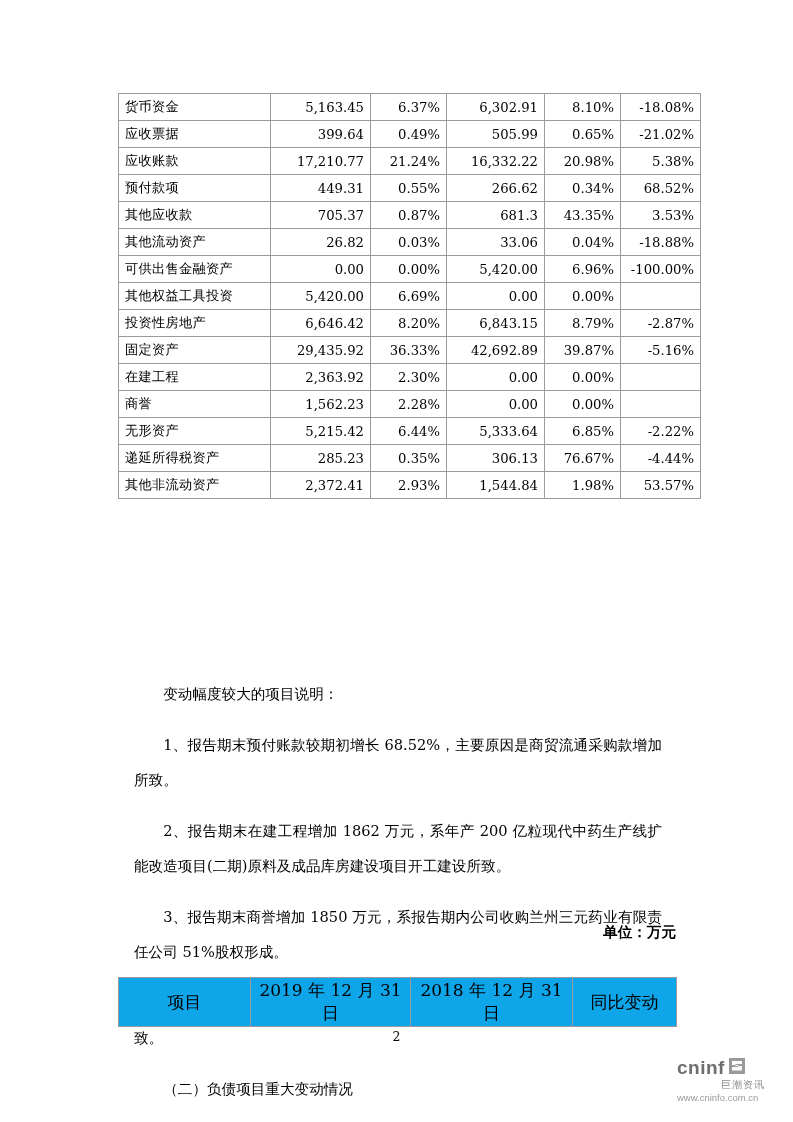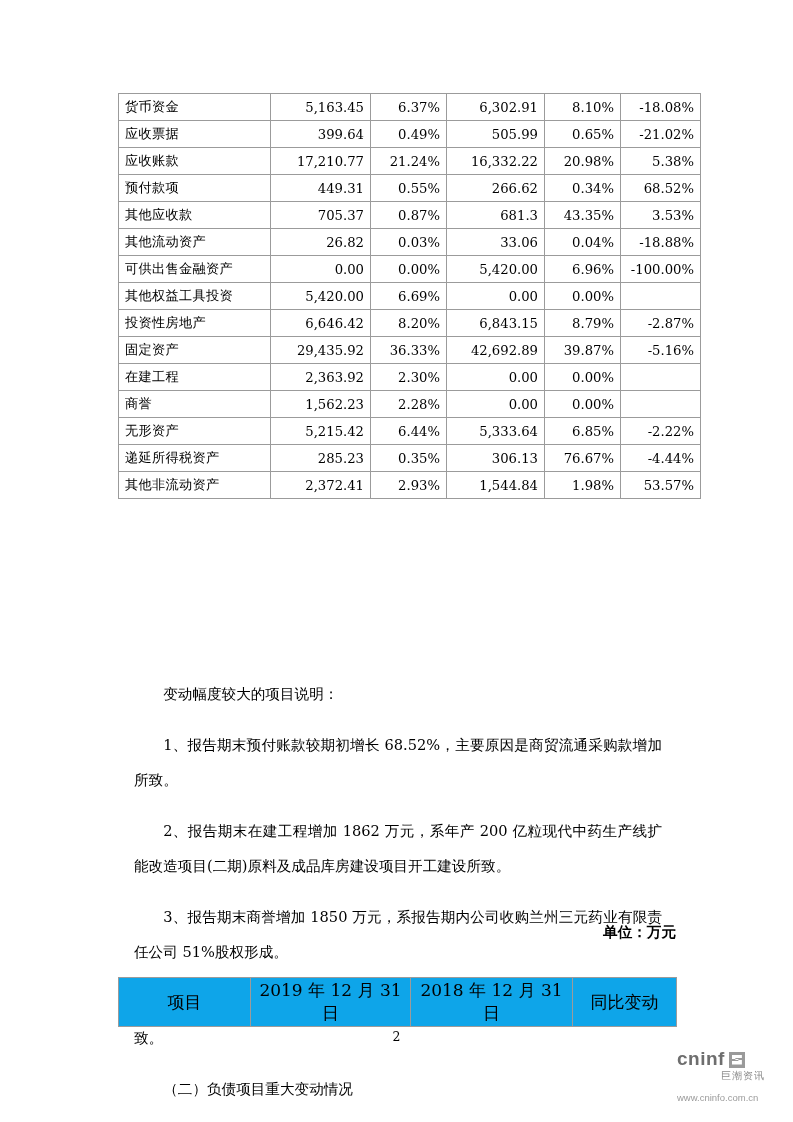--- a/index.html
+++ b/index.html
@@ -127,21 +127,21 @@
   .footer-logo {
     position: absolute;
     right: 28px;
     bottom: 20px;
     text-align: left;
     line-height: 1;
     color: #7b7b7b;
   }
   .logo-row {
     display: flex;
-    align-items: flex-end;
+    align-items: flex-start;
     gap: 4px;
   }
   .logo-word {
     font-family: "Liberation Sans", sans-serif;
     font-size: 19px;
     font-weight: bold;
     color: #6e6e6e;
     letter-spacing: 0.5px;
   }
   .logo-mark {
@@ -164,21 +164,21 @@
     font-size: 10px;
     color: #8a8a8a;
     margin-top: 3px;
     letter-spacing: 1px;
     margin-left: 44px;
   }
   .logo-url {
     font-family: "Liberation Sans", sans-serif;
     font-size: 9.5px;
     color: #9b9b9b;
-    margin-top: 12px;
+    margin-top: 3px;
   }
 </style>
 </head>
 <body>
 
 <div class="page">
 
   <div class="table-wrap">
     <table class="fin">
       <colgroup>

